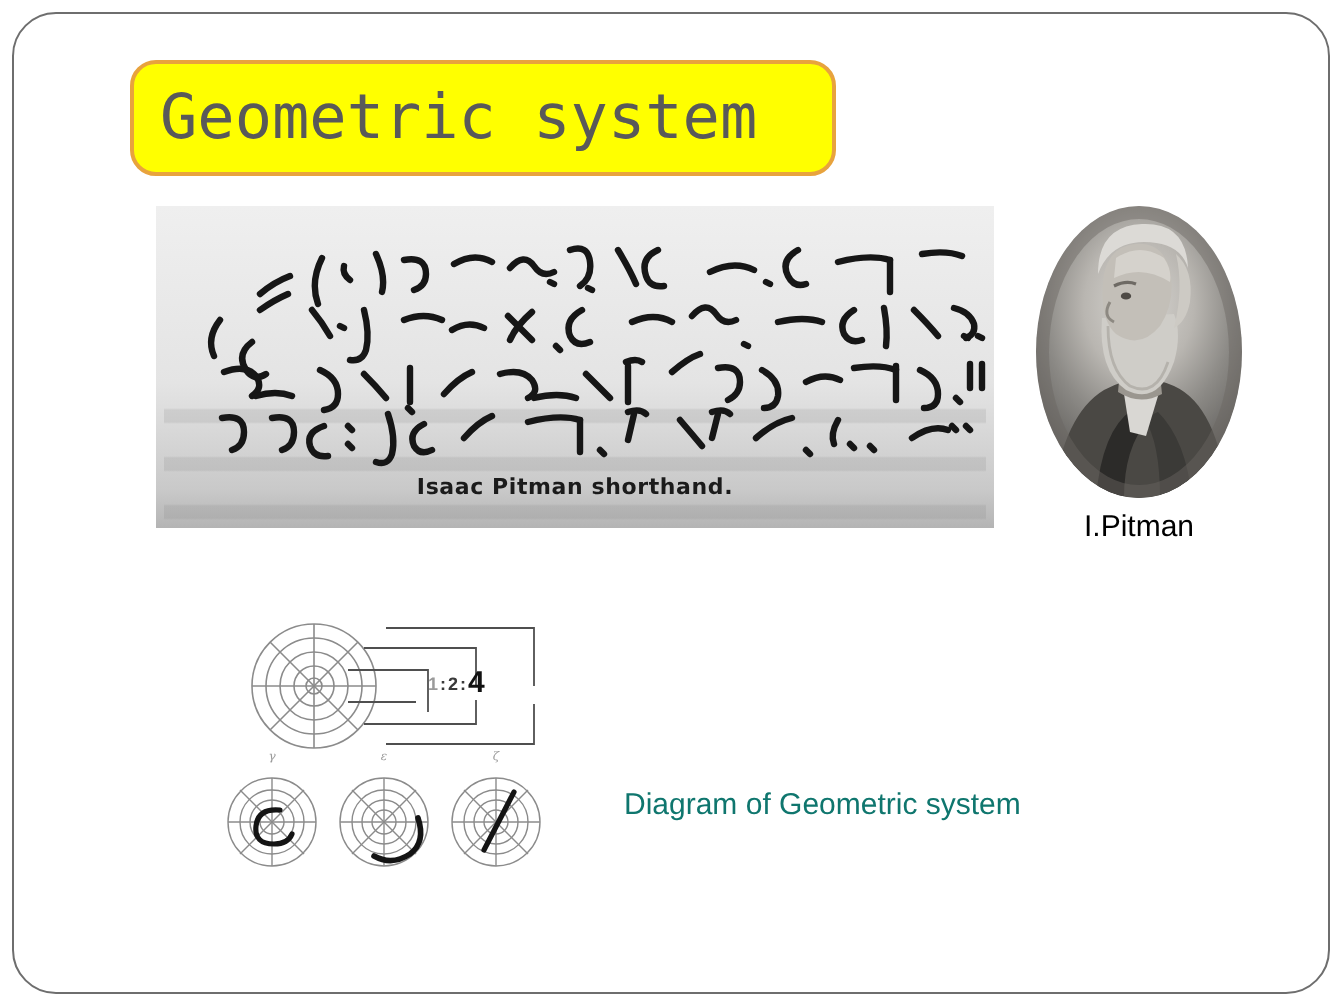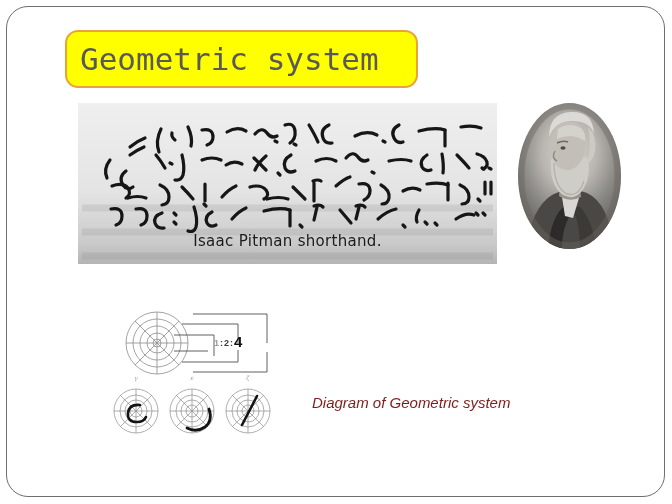--- a/index.html
+++ b/index.html
@@ -92,22 +92,22 @@
     position: absolute;
     inset: 0;
   }
   #shorthand-caption {
     position: absolute;
     left: 0;
     right: 0;
     bottom: 14px;
     text-align: center;
     font-family: "DejaVu Sans", sans-serif;
-    font-size: 15px;
-    font-weight: normal;
+    font-size: 11px;
+    font-weight: bold;
     color: #1b1b1b;
     letter-spacing: 0.3px;
   }
 
   
   #portrait-figure {
     position: absolute;
     left: 518px;
     top: 103px;
     width: 103px;
@@ -140,23 +140,22 @@
     top: 310px;
     width: 195px;
     height: 130px;
   }
   #geo-caption {
     position: absolute;
     left: 312px;
     top: 394px;
     font-family: "Liberation Sans", sans-serif;
     font-size: 15px;
-    color: #7f1d1d;
+    color: #0f766e;
     white-space: nowrap;
-    font-style: italic;
   }
   #ratio-label {
     position: absolute;
     left: 214px;
     top: 333px;
     font-family: Liberation Sans, sans-serif;
     font-size: 9px;
     font-weight: bold;
     color: #3a3a3a;
     white-space: nowrap;
@@ -313,20 +312,21 @@
 
           <path d="M39 40 q6 -3 11 -1" stroke="#6e6a64" stroke-width="1.6" fill="none"></path>
           <ellipse cx="45" cy="45" rx="2.6" ry="1.8" fill="#4e4a45"></ellipse>
 
           <path d="M37 48 q-4 7 2 10" stroke="#8d8982" stroke-width="1.5" fill="none"></path>
 
           <ellipse cx="51.5" cy="73" rx="51.5" ry="73" fill="none" stroke="#6a6762" stroke-width="13" opacity="0.45"></ellipse>
         </g>
       </svg>
     </div>
+    <div id="portrait-label">I.Pitman</div>
   </div>
 
   <div id="geo-diagram">
     <svg width="195" height="130" viewBox="0 0 195 130">
       <g stroke="#8b8b8b" fill="none" stroke-width="0.8">
 
         <g transform="translate(47,33)">
           <circle r="31"></circle>
             <circle r="24"></circle>
             <circle r="17"></circle>

